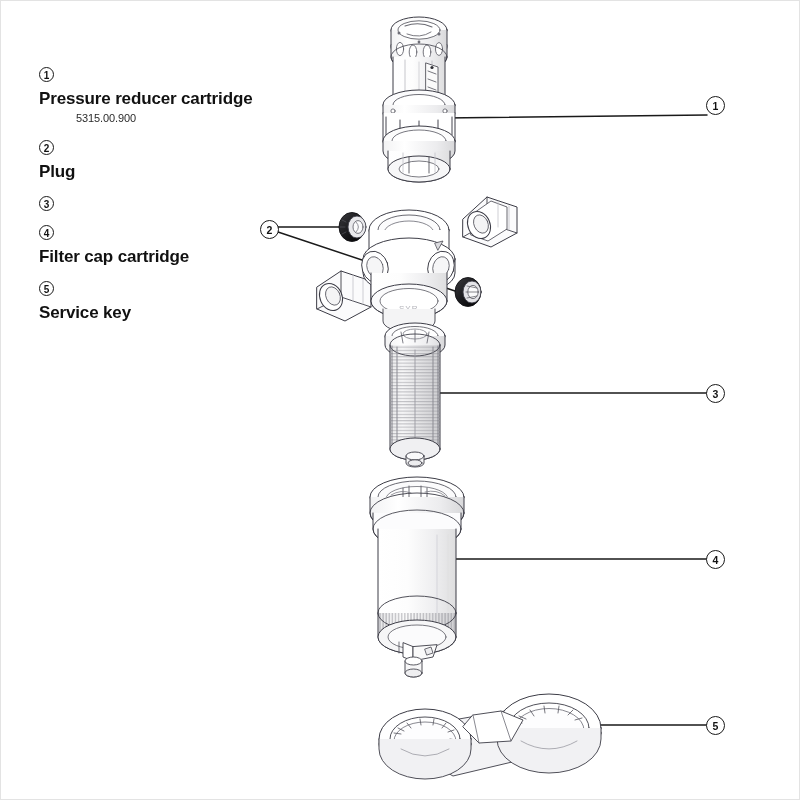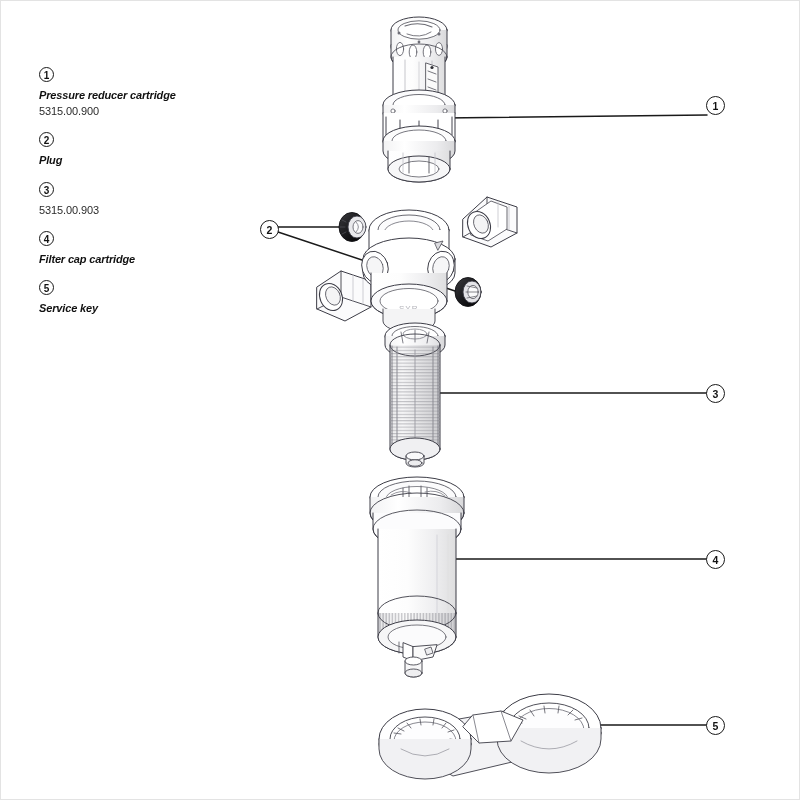--- a/index.html
+++ b/index.html
@@ -40,34 +40,34 @@
     text-align: center;
     border: 1.1px solid #1a1a1a;
     border-radius: 50%;
     font-size: 10px;
     font-weight: 700;
     color: #111;
     margin-bottom: 7px;
     box-sizing: border-box;
   }
   .legend-title {
-    font-size: 11px;
+    font-size: 17px;
     font-weight: 700;
     color: #111;
     letter-spacing: -0.15px;
     line-height: 1.2;
     margin-bottom: 3px;
-    font-style: italic;
   }
   .legend-code {
     font-size: 11px;
     font-weight: 400;
     color: #2b2b2b;
     letter-spacing: -0.1px;
     line-height: 1.2;
+    margin-left: 37px;
   }
 
   
   .callout {
     position: absolute;
     width: 19px;
     height: 19px;
     line-height: 19px;
     text-align: center;
     border: 1.1px solid #1a1a1a;
@@ -95,21 +95,20 @@
       <div class="legend-code">5315.00.900</div>
     </div>
 
     <div class="legend-entry">
       <span class="legend-num">2</span>
       <div class="legend-title">Plug</div>
     </div>
 
     <div class="legend-entry">
       <span class="legend-num">3</span>
-      <div class="legend-code">5315.00.903</div>
     </div>
 
     <div class="legend-entry">
       <span class="legend-num">4</span>
       <div class="legend-title">Filter cap cartridge</div>
     </div>
 
     <div class="legend-entry">
       <span class="legend-num">5</span>
       <div class="legend-title">Service key</div>

